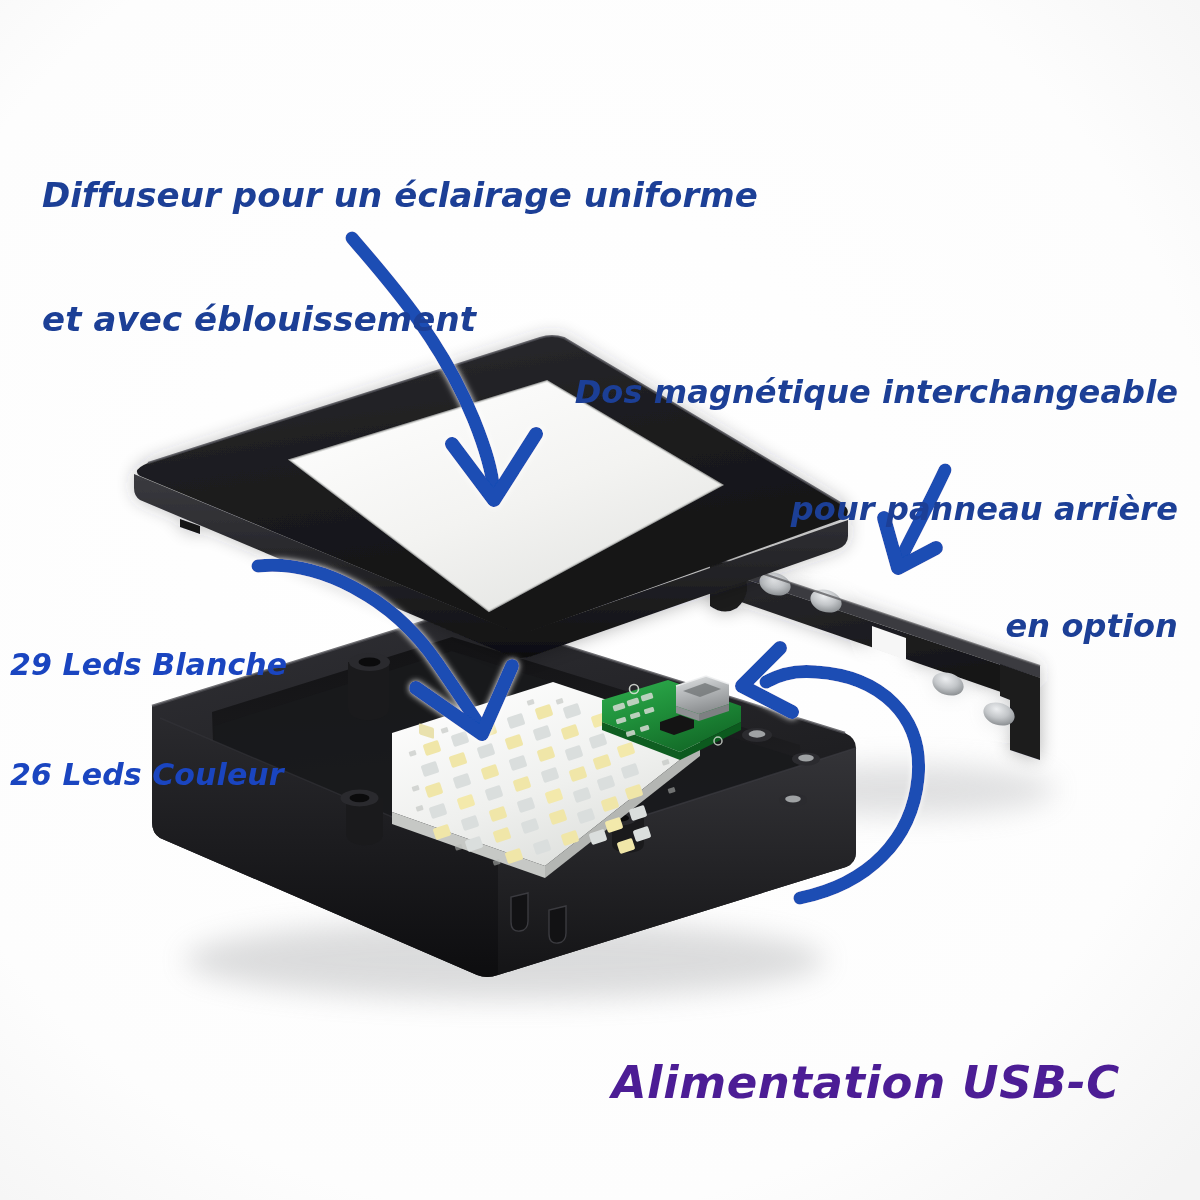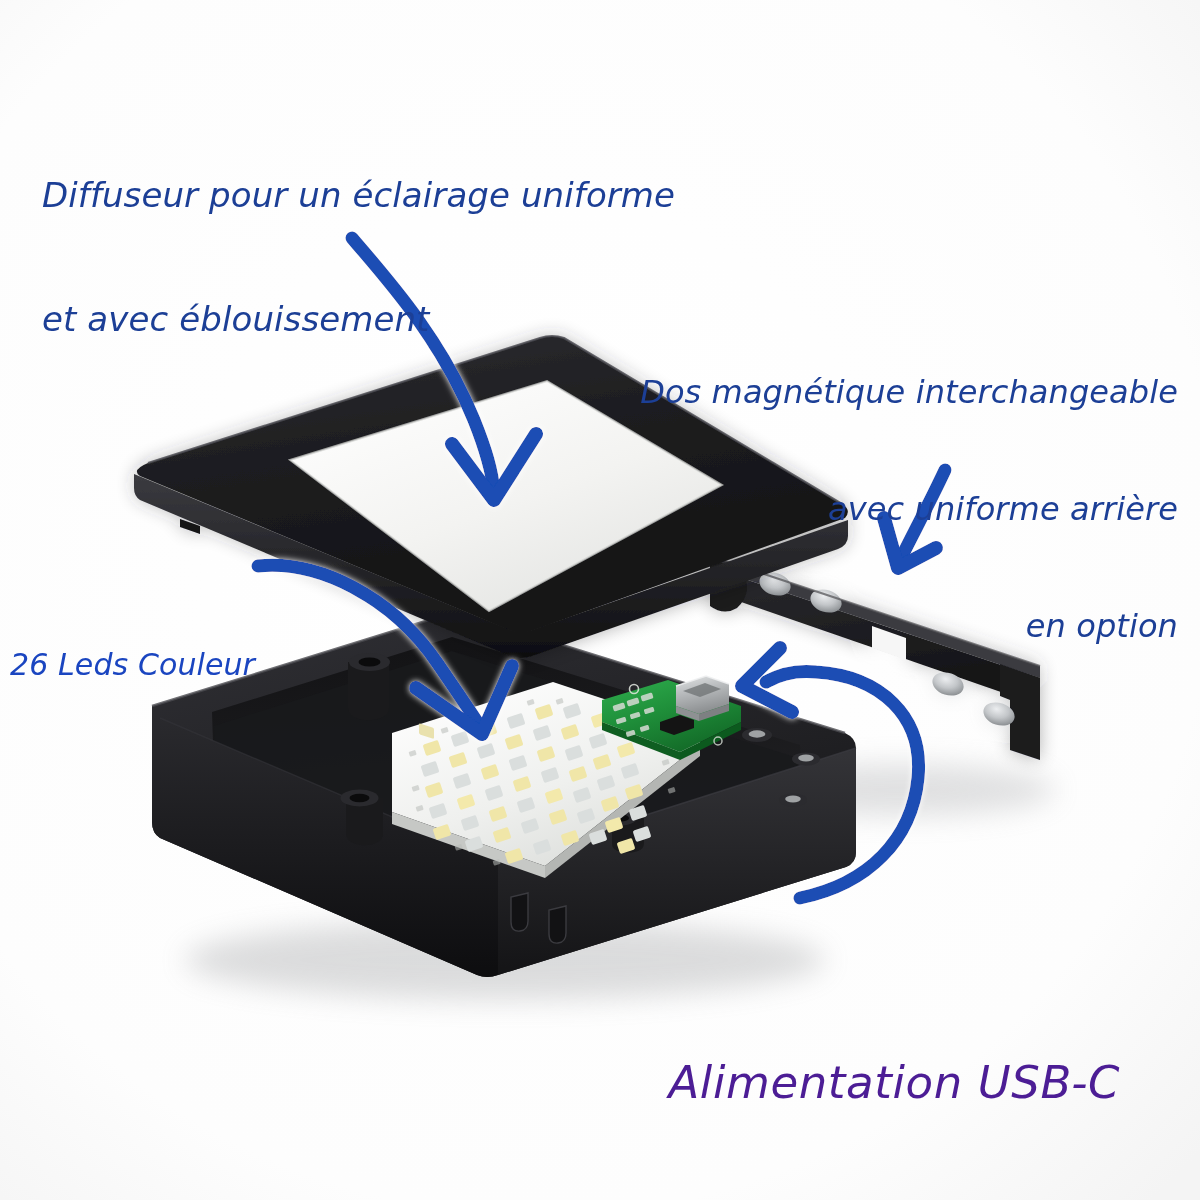--- a/index.html
+++ b/index.html
@@ -10,21 +10,21 @@
     overflow:hidden;
     position:relative;
   }
   #stage{position:absolute;inset:0;width:1200px;height:1200px;}
   #stage svg{display:block;width:1200px;height:1200px;}
 
   
   .ann{
     position:absolute;
     font-family:"DejaVu Sans", sans-serif;
-    font-weight:400;
+    font-weight:700;
     font-style:italic;
     letter-spacing:.1px;
     white-space:pre;
     line-height:1.22;
     -webkit-font-smoothing:antialiased;
   }
   #ann-diffuser{
     left:42px; top:92px;
     color:#1c3f96;
     font-size:34px;
@@ -430,23 +430,24 @@
 </svg>
 </div>
 
 <div class="ann" id="ann-diffuser">
   <span class="l">Diffuseur pour un éclairage uniforme</span>
   <span class="l">et avec éblouissement</span>
 </div>
 
 <div class="ann" id="ann-magnetic">
   <span class="l">Dos magnétique interchangeable</span>
-  <span class="l">avec uniforme arrière</span>
+  <span class="l">pour panneau arrière</span>
   <span class="l">en option</span>
 </div>
 
 <div class="ann" id="ann-leds">
+  <span class="l">29 Leds Blanche</span>
   <span class="l">26 Leds Couleur</span>
 </div>
 
 <div class="ann" id="ann-usbc">
   <span class="l">Alimentation USB-C</span>
 </div>
 
 </body></html>

